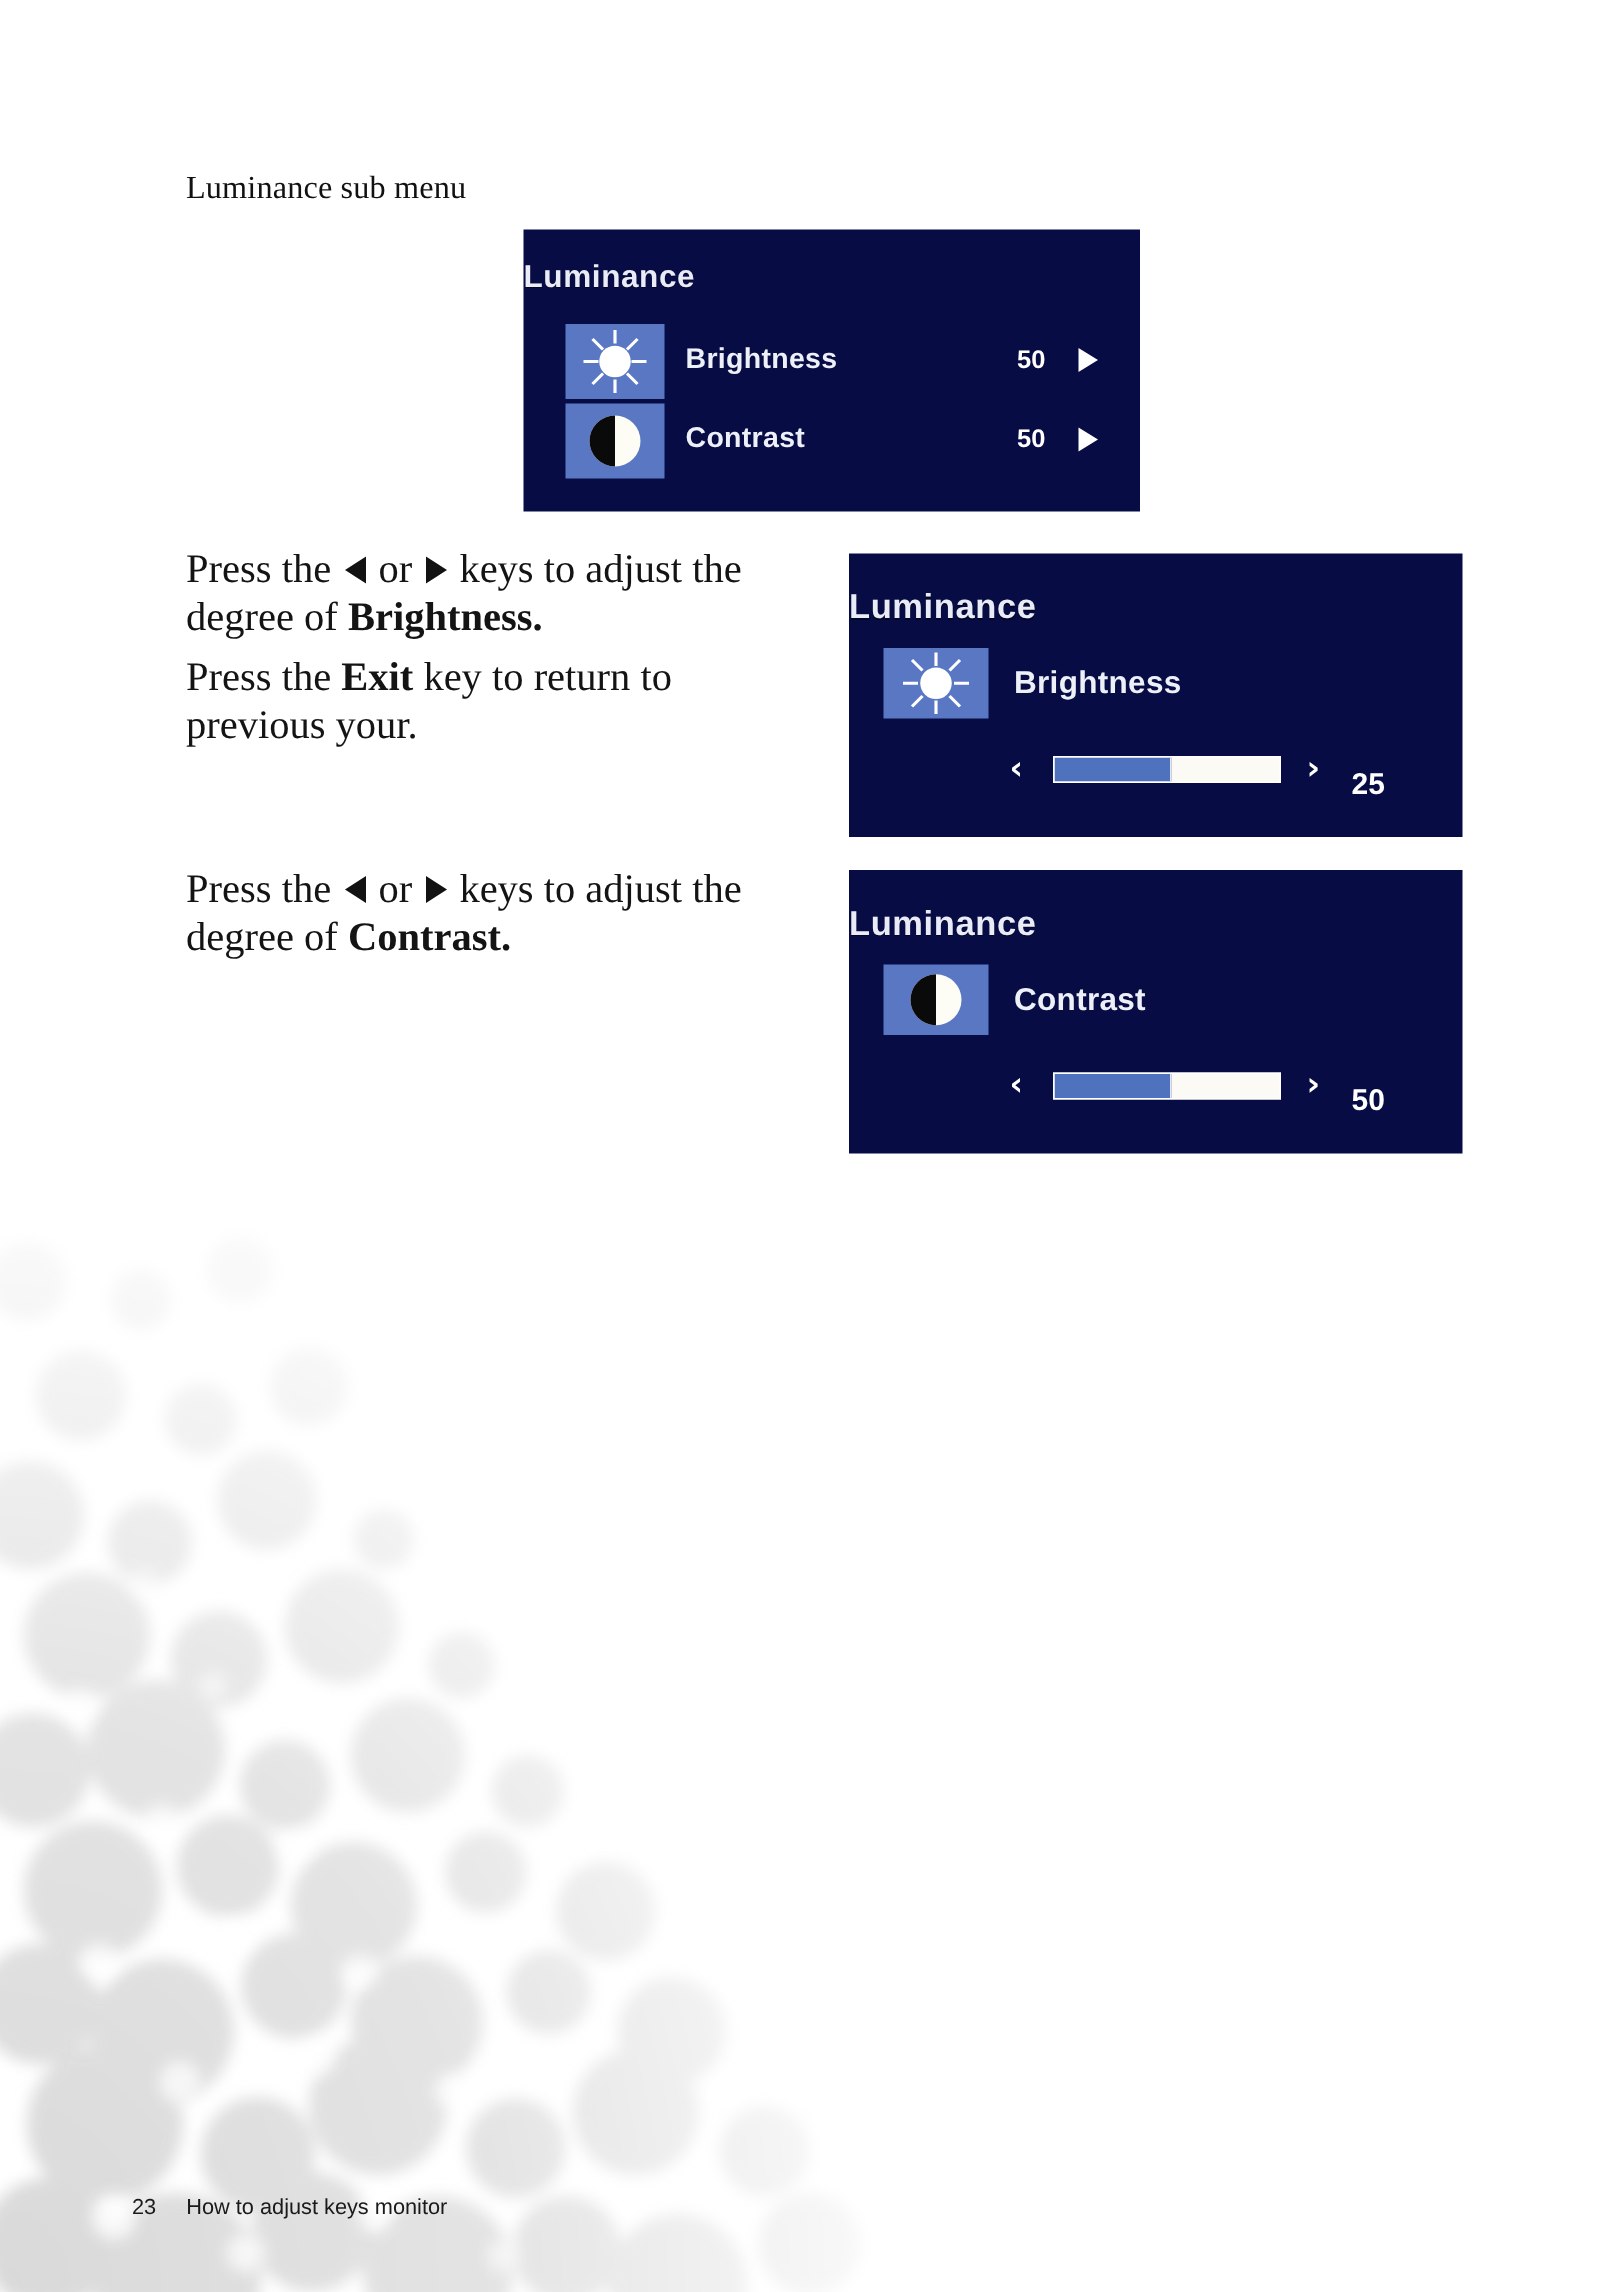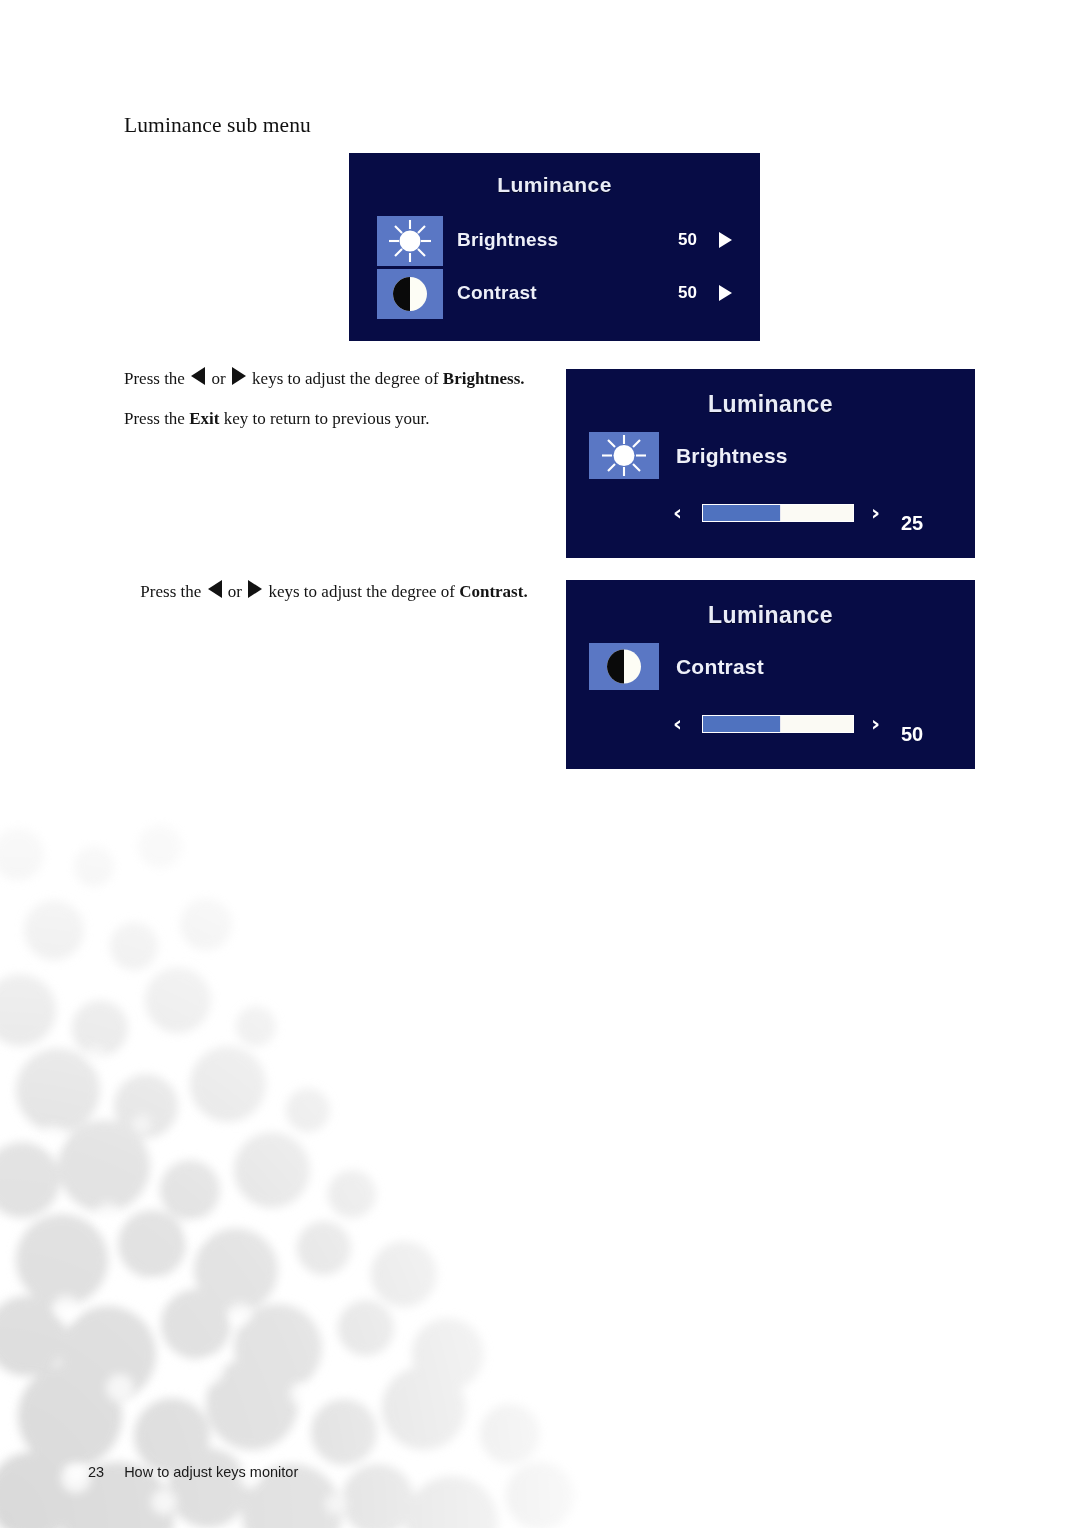--- a/index.html
+++ b/index.html
@@ -52,21 +52,21 @@
     background: #070c45;
     box-sizing: border-box;
     color: #ffffff;
     font-family: "Liberation Sans", sans-serif;
     overflow: hidden;
   }
   .osd-title {
     position: absolute;
     left: 0;
     right: 0;
-    text-align: center;
+    text-align: left;
     font-weight: bold;
     color: #e9ecf7;
     letter-spacing: .4px;
     text-shadow: 0 1px 0 rgba(0,0,0,.5);
   }
 
   
   #osd-menu {
     left: 349px;
     top: 136px;
@@ -197,26 +197,26 @@
     font-size: 20px;
     font-weight: bold;
     color: #ffffff;
   }
 
   
   .instr-block {
     position: absolute;
     left: 124px;
     width: 420px;
-    font-size: 17px;
+    font-size: 27px;
     line-height: 32px;
     color: #141414;
   }
   #instr-brightness { top: 346px; }
-  #instr-contrast   { top: 559px; text-align: center; }
+  #instr-contrast   { top: 559px; }
   .instr-block p { margin: 0 0 8px 0; }
   .instr-block p:last-child { margin-bottom: 0; }
   .kb {
     font-weight: bold;
   }
   .key-tri {
     display: inline-block;
     width: 0;
     height: 0;
     vertical-align: -1px;

